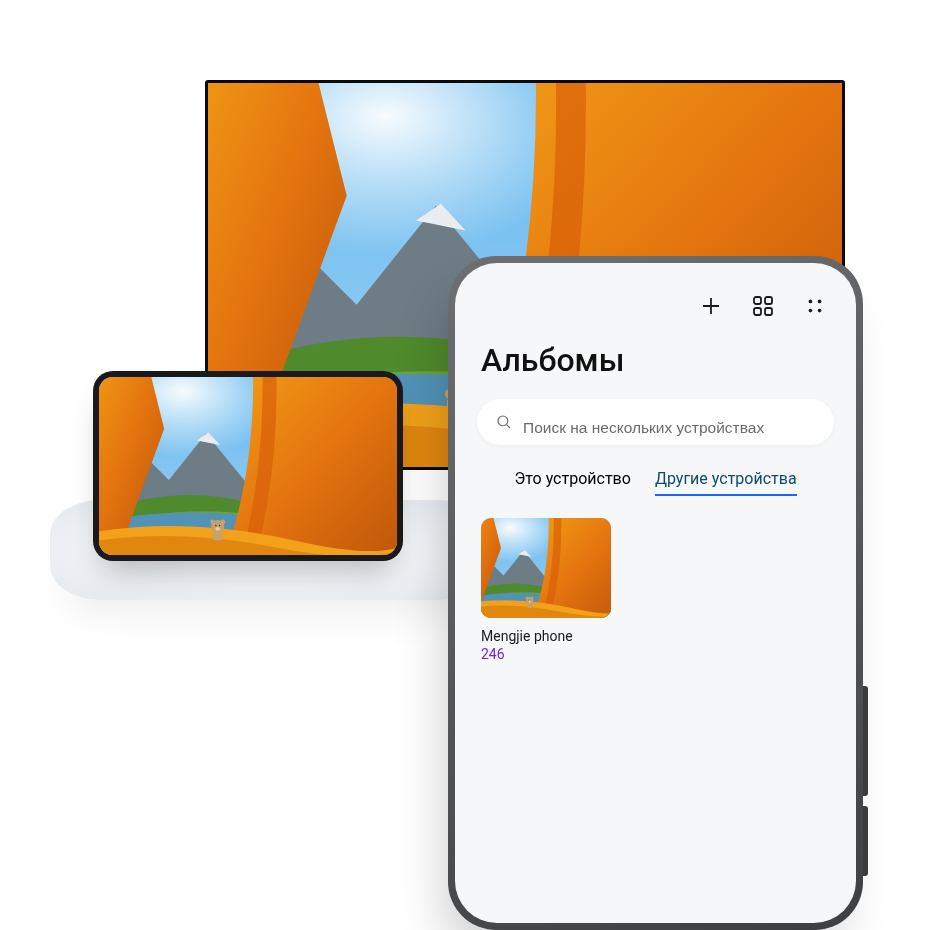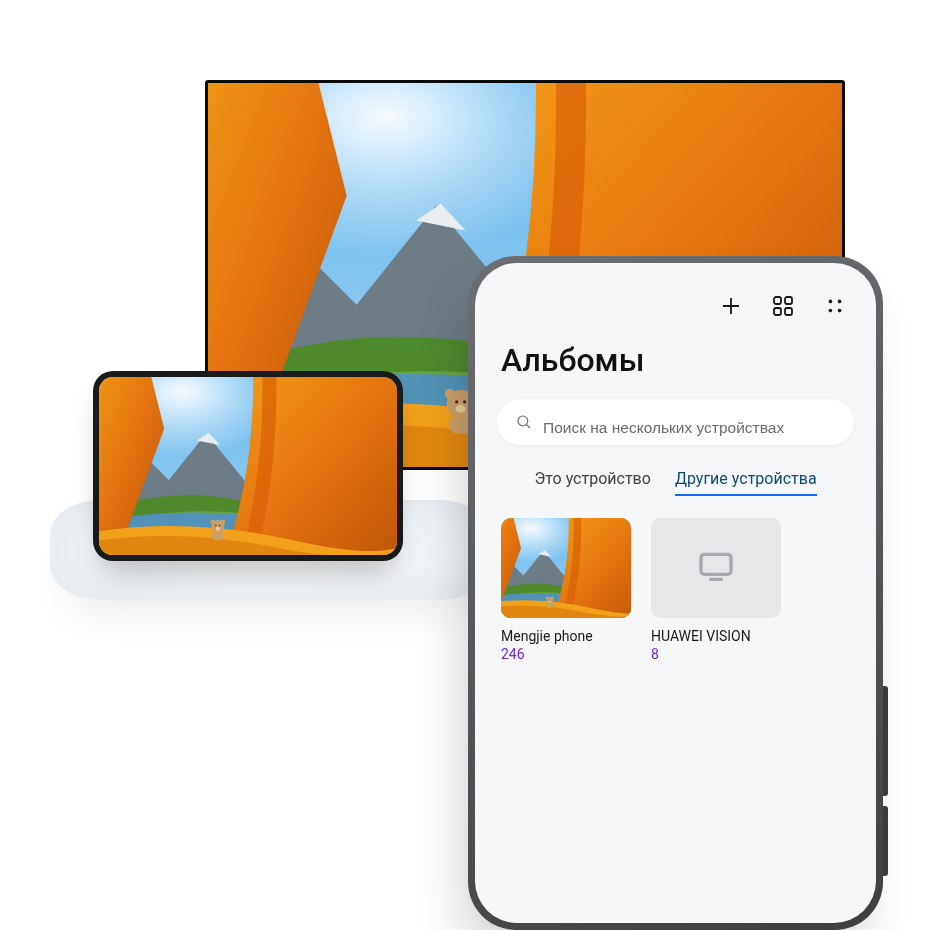--- a/index.html
+++ b/index.html
@@ -56,21 +56,21 @@
   }
   .tablet-screen {
     width: 100%; height: 100%;
     border-radius: 14px;
     overflow: hidden;
   }
 
   
   .phone {
     position: absolute;
-    left: 468px;
+    left: 448px;
     top: 256px;
     width: 415px;
     height: 674px;
     background: linear-gradient(160deg,#6d6f73,#3e3f41);
     border-radius: 48px;
     padding: 7px;
     z-index: 5;
     box-shadow: -12px 30px 50px -10px rgba(0,0,0,.2);
   }
   .phone-inner {
@@ -130,21 +130,21 @@
 
   .tabs {
     display: flex;
     justify-content: center;
     gap: 24px;
     margin-bottom: 22px;
   }
   .tab {
     font-size: 16px;
     padding-bottom: 6px;
-    color: #404040;
+    color: #000000;
     cursor: pointer;
     border-bottom: 2px solid transparent;
   }
   .tab.active {
     color: #0c4a6e;
     border-bottom: 2px solid #1866ff;
   }
 
   .devices {
     display: flex;
@@ -281,28 +281,16 @@
     <div class="devices">
       <div class="device">
         <div class="thumb">
           <svg class="tent-scene-svg" viewBox="0 0 640 400" preserveAspectRatio="xMidYMid slice">
               <use href="#tentScene"></use>
             </svg>
         </div>
         <div class="dev-name">Mengjie phone</div>
         <div class="dev-count">246</div>
       </div>
-      <div class="device">
-        <div class="thumb placeholder">
-          <span>
-                        <svg viewBox="0 0 24 24" width="40" height="40">
-                <rect x="3" y="5" width="18" height="12" rx="2"></rect>
-                <path d="M8 20h8"></path>
-              </svg>
-          </span>
-        </div>
-        <div class="dev-name">HUAWEI VISION</div>
-        <div class="dev-count">8</div>
-      </div>
     </div>
 
   </div>
 </div>
 
 </body></html>

